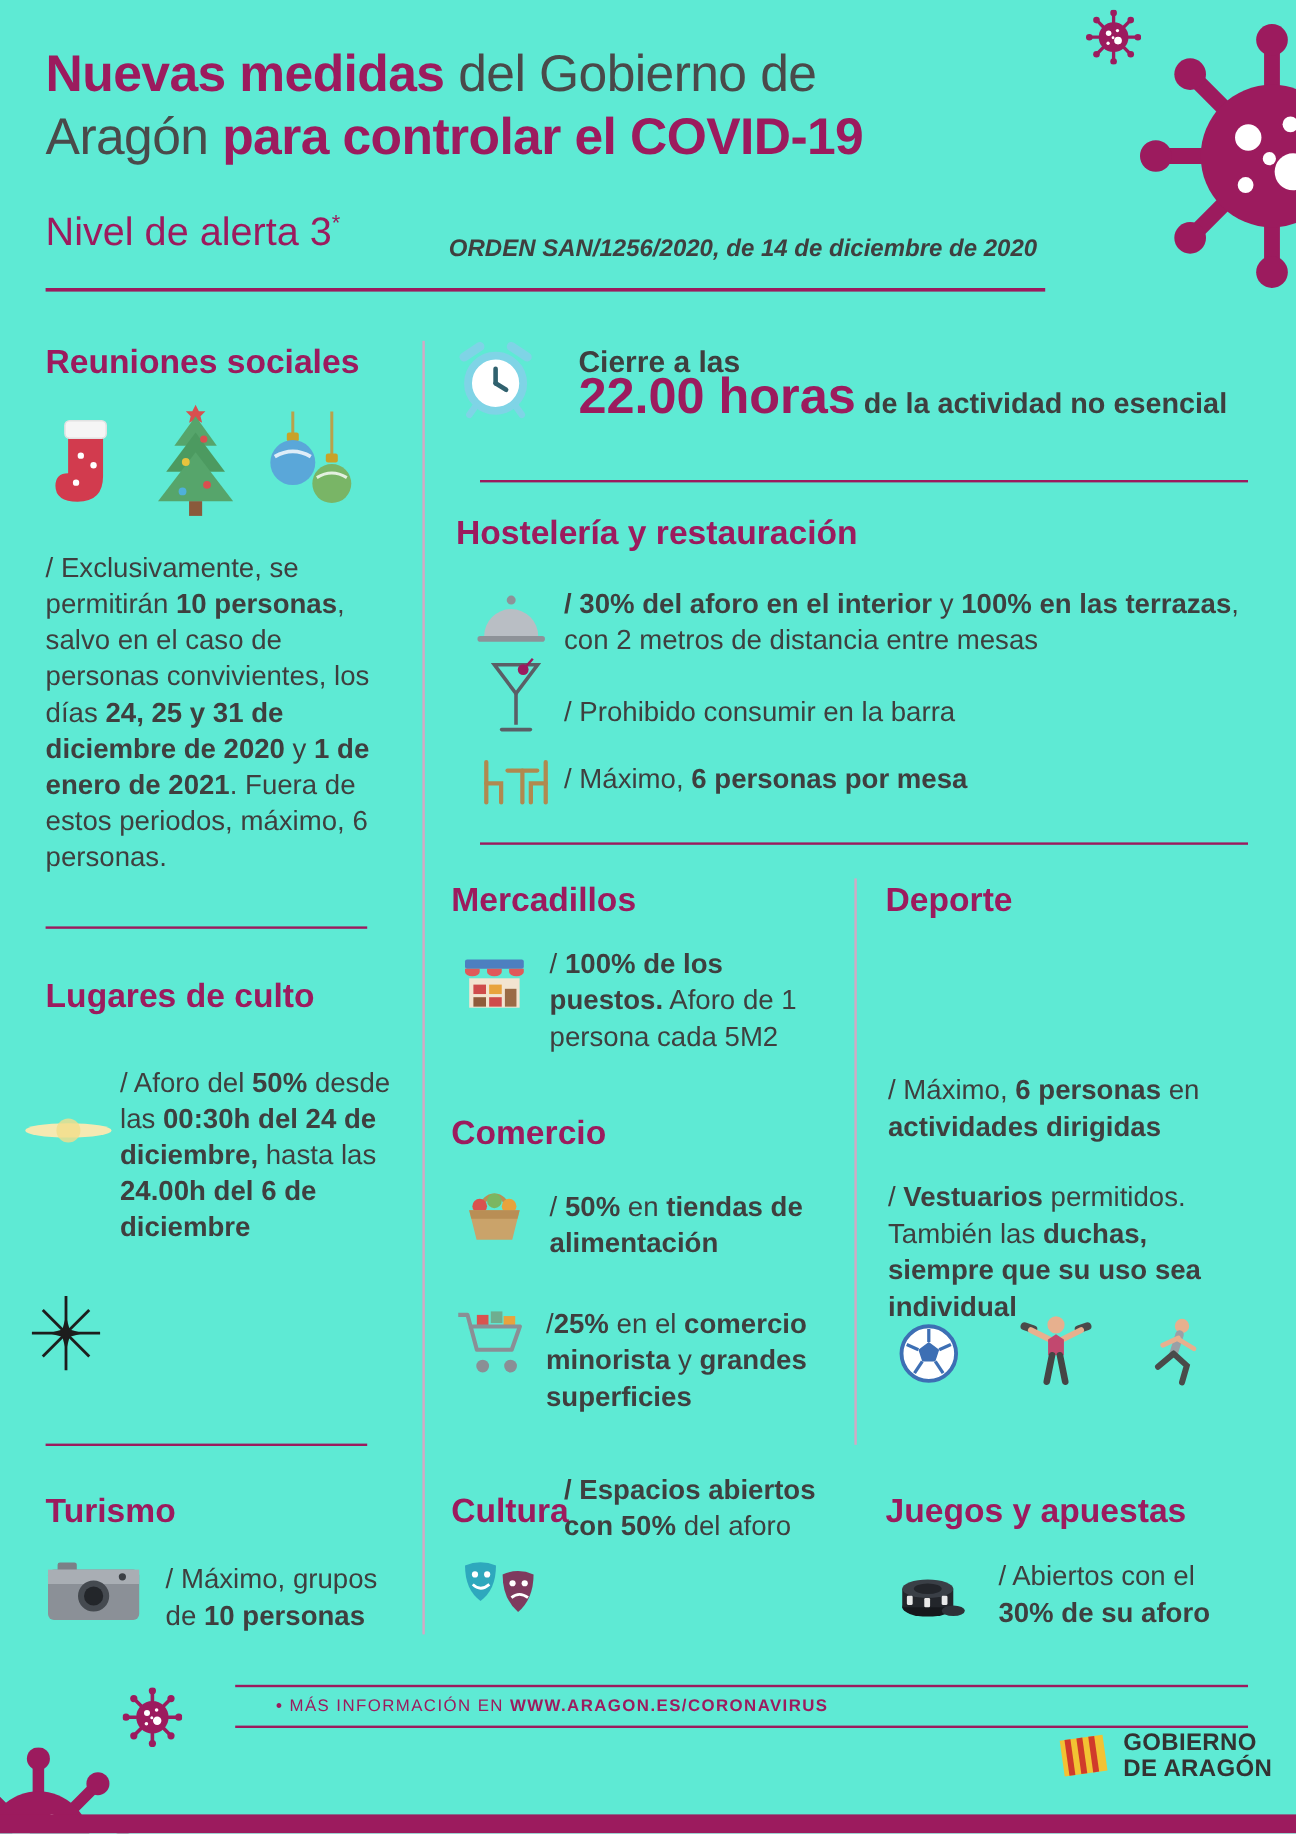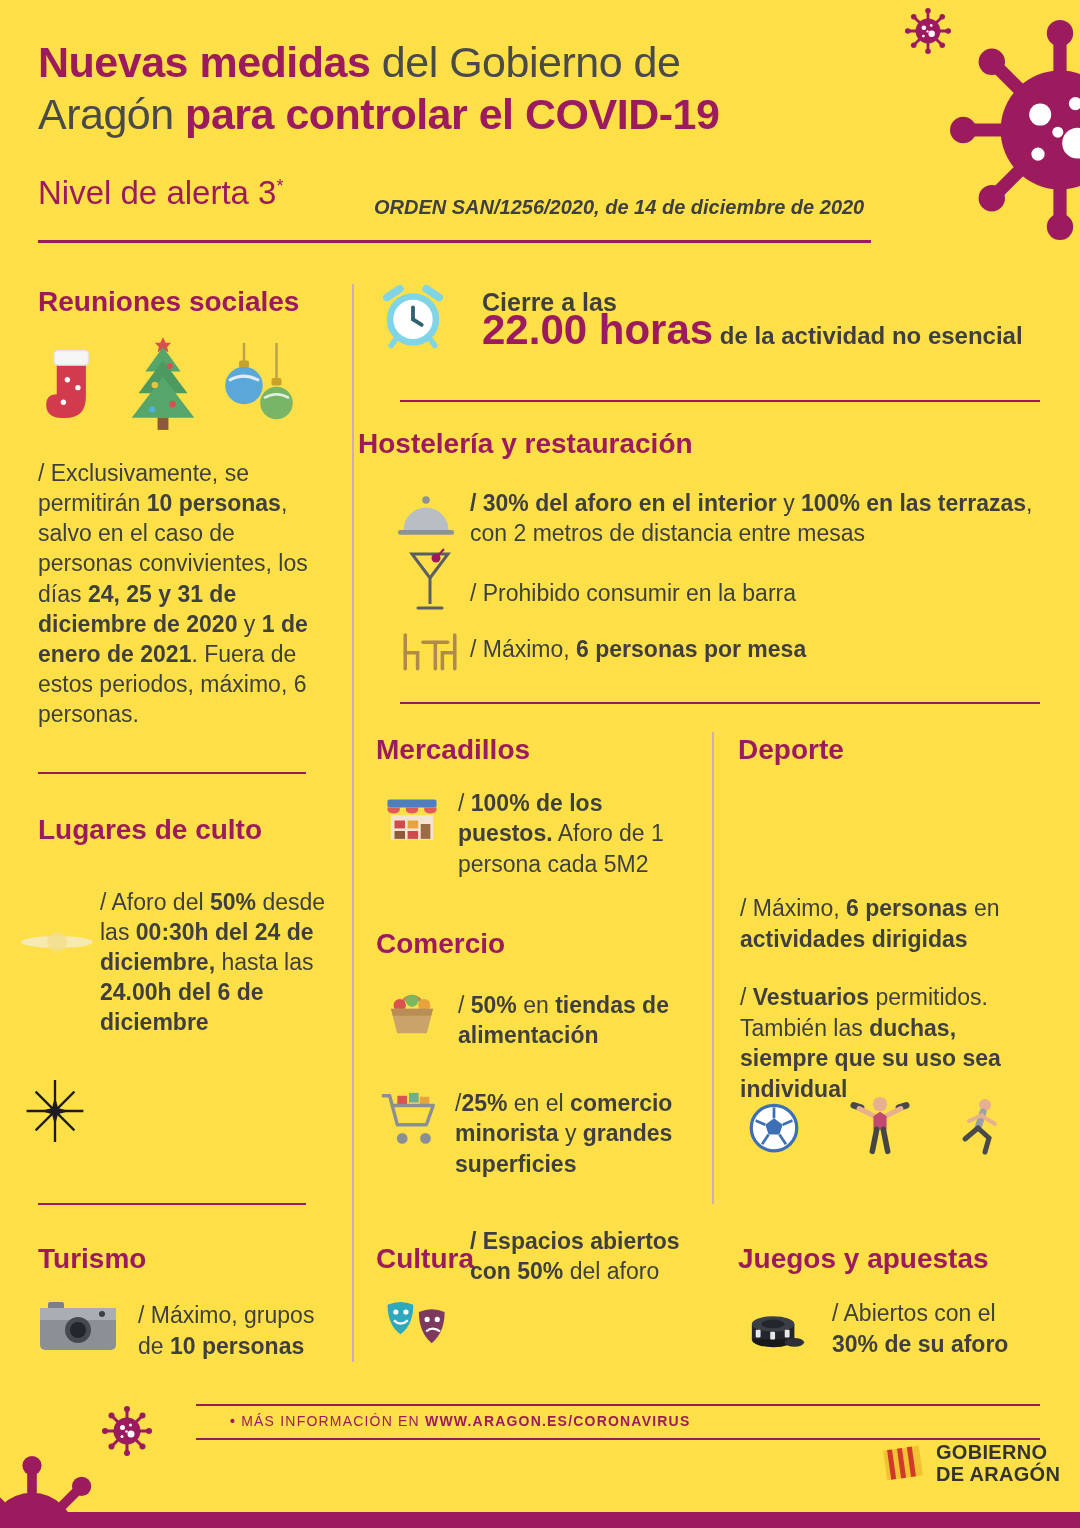--- a/index.html
+++ b/index.html
@@ -1,18 +1,18 @@
 <!DOCTYPE html>
 <html><head>
 <meta charset="utf-8">
 <title>Infografía</title>
 <style>
   * { margin:0; padding:0; box-sizing:border-box; }
   body { background:#ffffff; font-family:"Liberation Sans", sans-serif; }
-  .page { position:relative; width:1080px; height:1528px; background:#fde047; overflow:hidden; color:#3f3f3f; }
+  .page { position:relative; width:1080px; height:1528px; background:#5eead4; overflow:hidden; color:#3f3f3f; }
   .abs { position:absolute; }
   .b { font-weight:700; }
   .a { color:#9c1b5e; }
   .sup { vertical-align:super; font-size:55%; }
   .big { font-size:42px; color:#9c1b5e; }
   .title { font-size:43px; line-height:1.21; color:#4a4a4a; letter-spacing:-0.5px; }
   .alert { font-size:33px; color:#9c1b5e; }
   .order { font-size:20px; font-style:italic; font-weight:700; color:#3f3f3f; }
   .h { color:#9c1b5e; font-weight:700; font-size:28px; }
   .txt { font-size:23px; line-height:1.33; color:#3f3f3f; }
@@ -157,21 +157,21 @@
     <line x1="32" y1="36" x2="32" y2="25" stroke="#30616e" stroke-width="3.5" stroke-linecap="round"></line>
     <line x1="32" y1="36" x2="40" y2="41" stroke="#30616e" stroke-width="3.5" stroke-linecap="round"></line>
     <line x1="17" y1="53" x2="12" y2="60" stroke="#7fd4e6" stroke-width="5" stroke-linecap="round"></line>
     <line x1="47" y1="53" x2="52" y2="60" stroke="#7fd4e6" stroke-width="5" stroke-linecap="round"></line>
   </svg>
   <div class="abs txt b" style="left:482px;top:286px;font-size:25px">Cierre a las</div>
   <div class="abs" style="left:482px;top:306px;font-size:24px;font-weight:700;white-space:nowrap"><span class="b a big">22.00 horas</span><span class="b"> de la actividad no esencial</span></div>
 
   <div class="abs hr2" style="left:400px;top:400px;width:640px"></div>
 
-  <div class="abs h" style="left:358px;top:428px">Hostelería y restauración</div>
+  <div class="abs h" style="left:380px;top:428px">Hostelería y restauración</div>
 
   <svg class="abs" style="left:396px;top:492px" width="60" height="48" viewBox="0 0 64 50">
     <circle cx="32" cy="8" r="4" fill="#8d9298"></circle>
     <path d="M8 40 a24 24 0 0 1 48 0 Z" fill="#b9bec4"></path>
     <rect x="2" y="40" width="60" height="5" rx="2.5" fill="#8d9298"></rect>
   </svg>
   <div class="abs txt" style="left:470px;top:488px;width:572px;line-height:1.32"><span class="b">/ 30% del aforo en el interior</span><span> y </span><span class="b">100% en las terrazas</span><span>, con 2 metros de distancia entre mesas</span></div>
 
   <svg class="abs" style="left:408px;top:548px" width="44" height="68" viewBox="0 0 44 68">
     <path d="M4 6 H40 L22 30 Z" fill="none" stroke="#5a5f66" stroke-width="3"></path>

